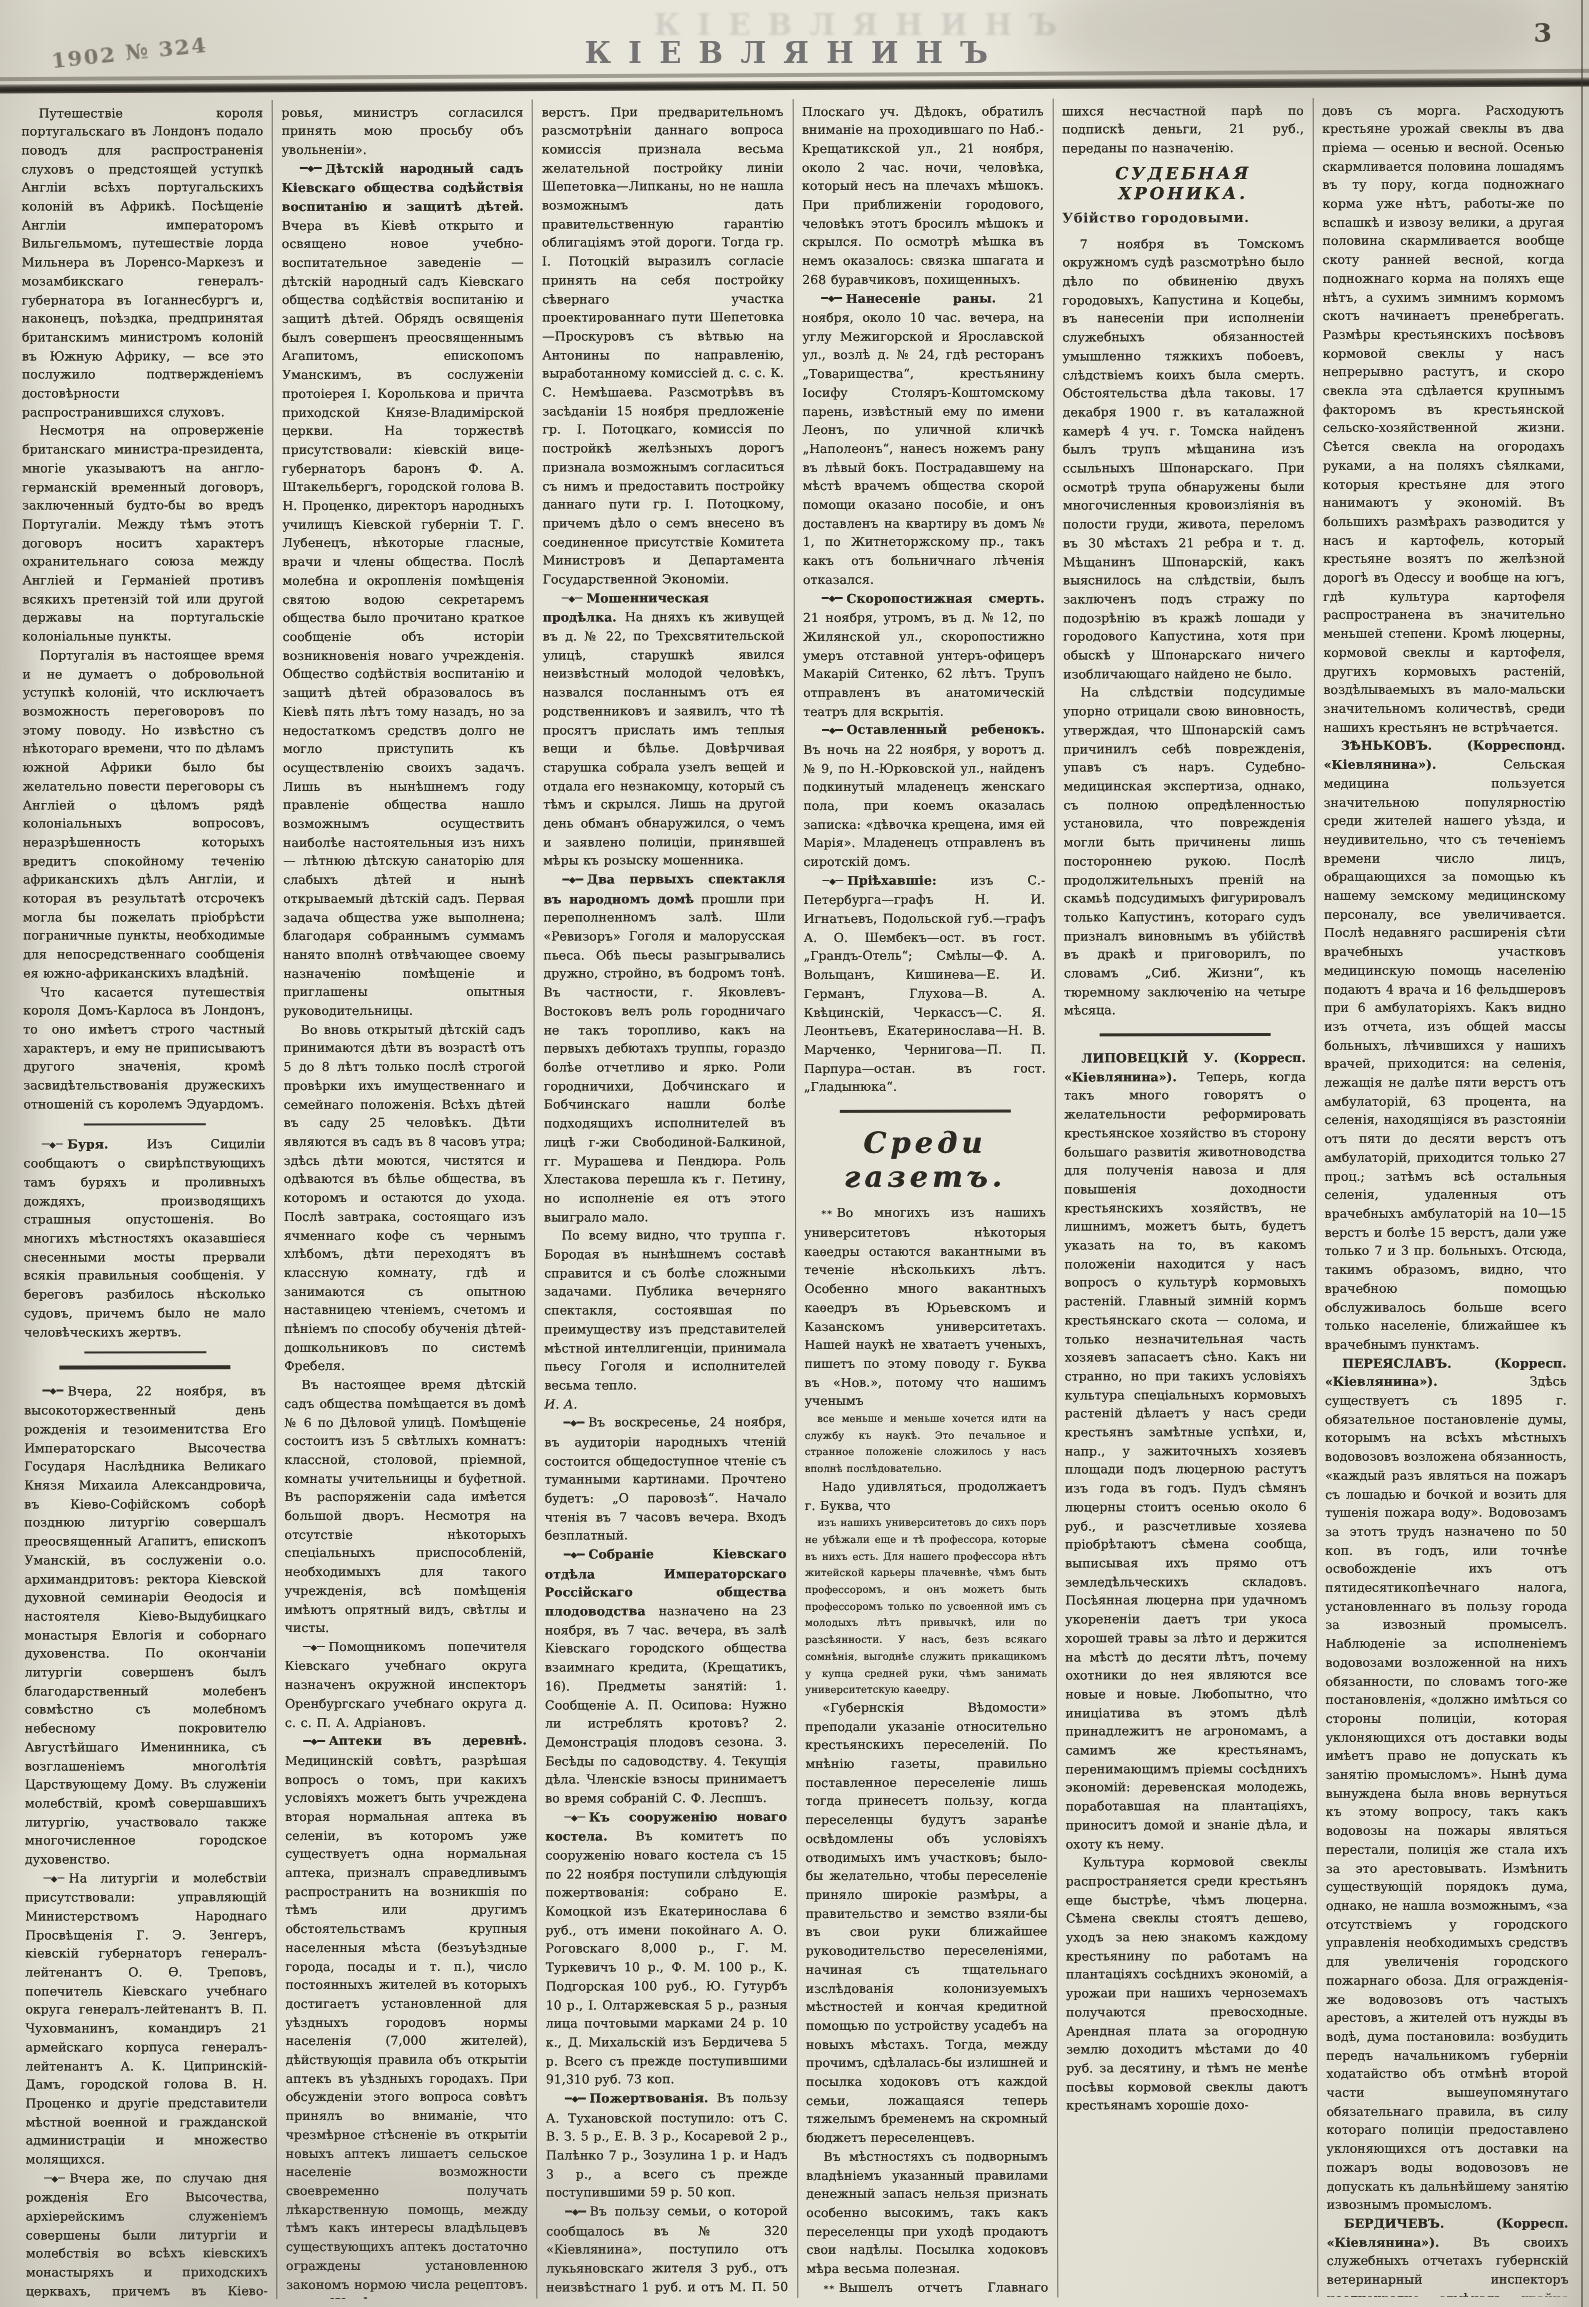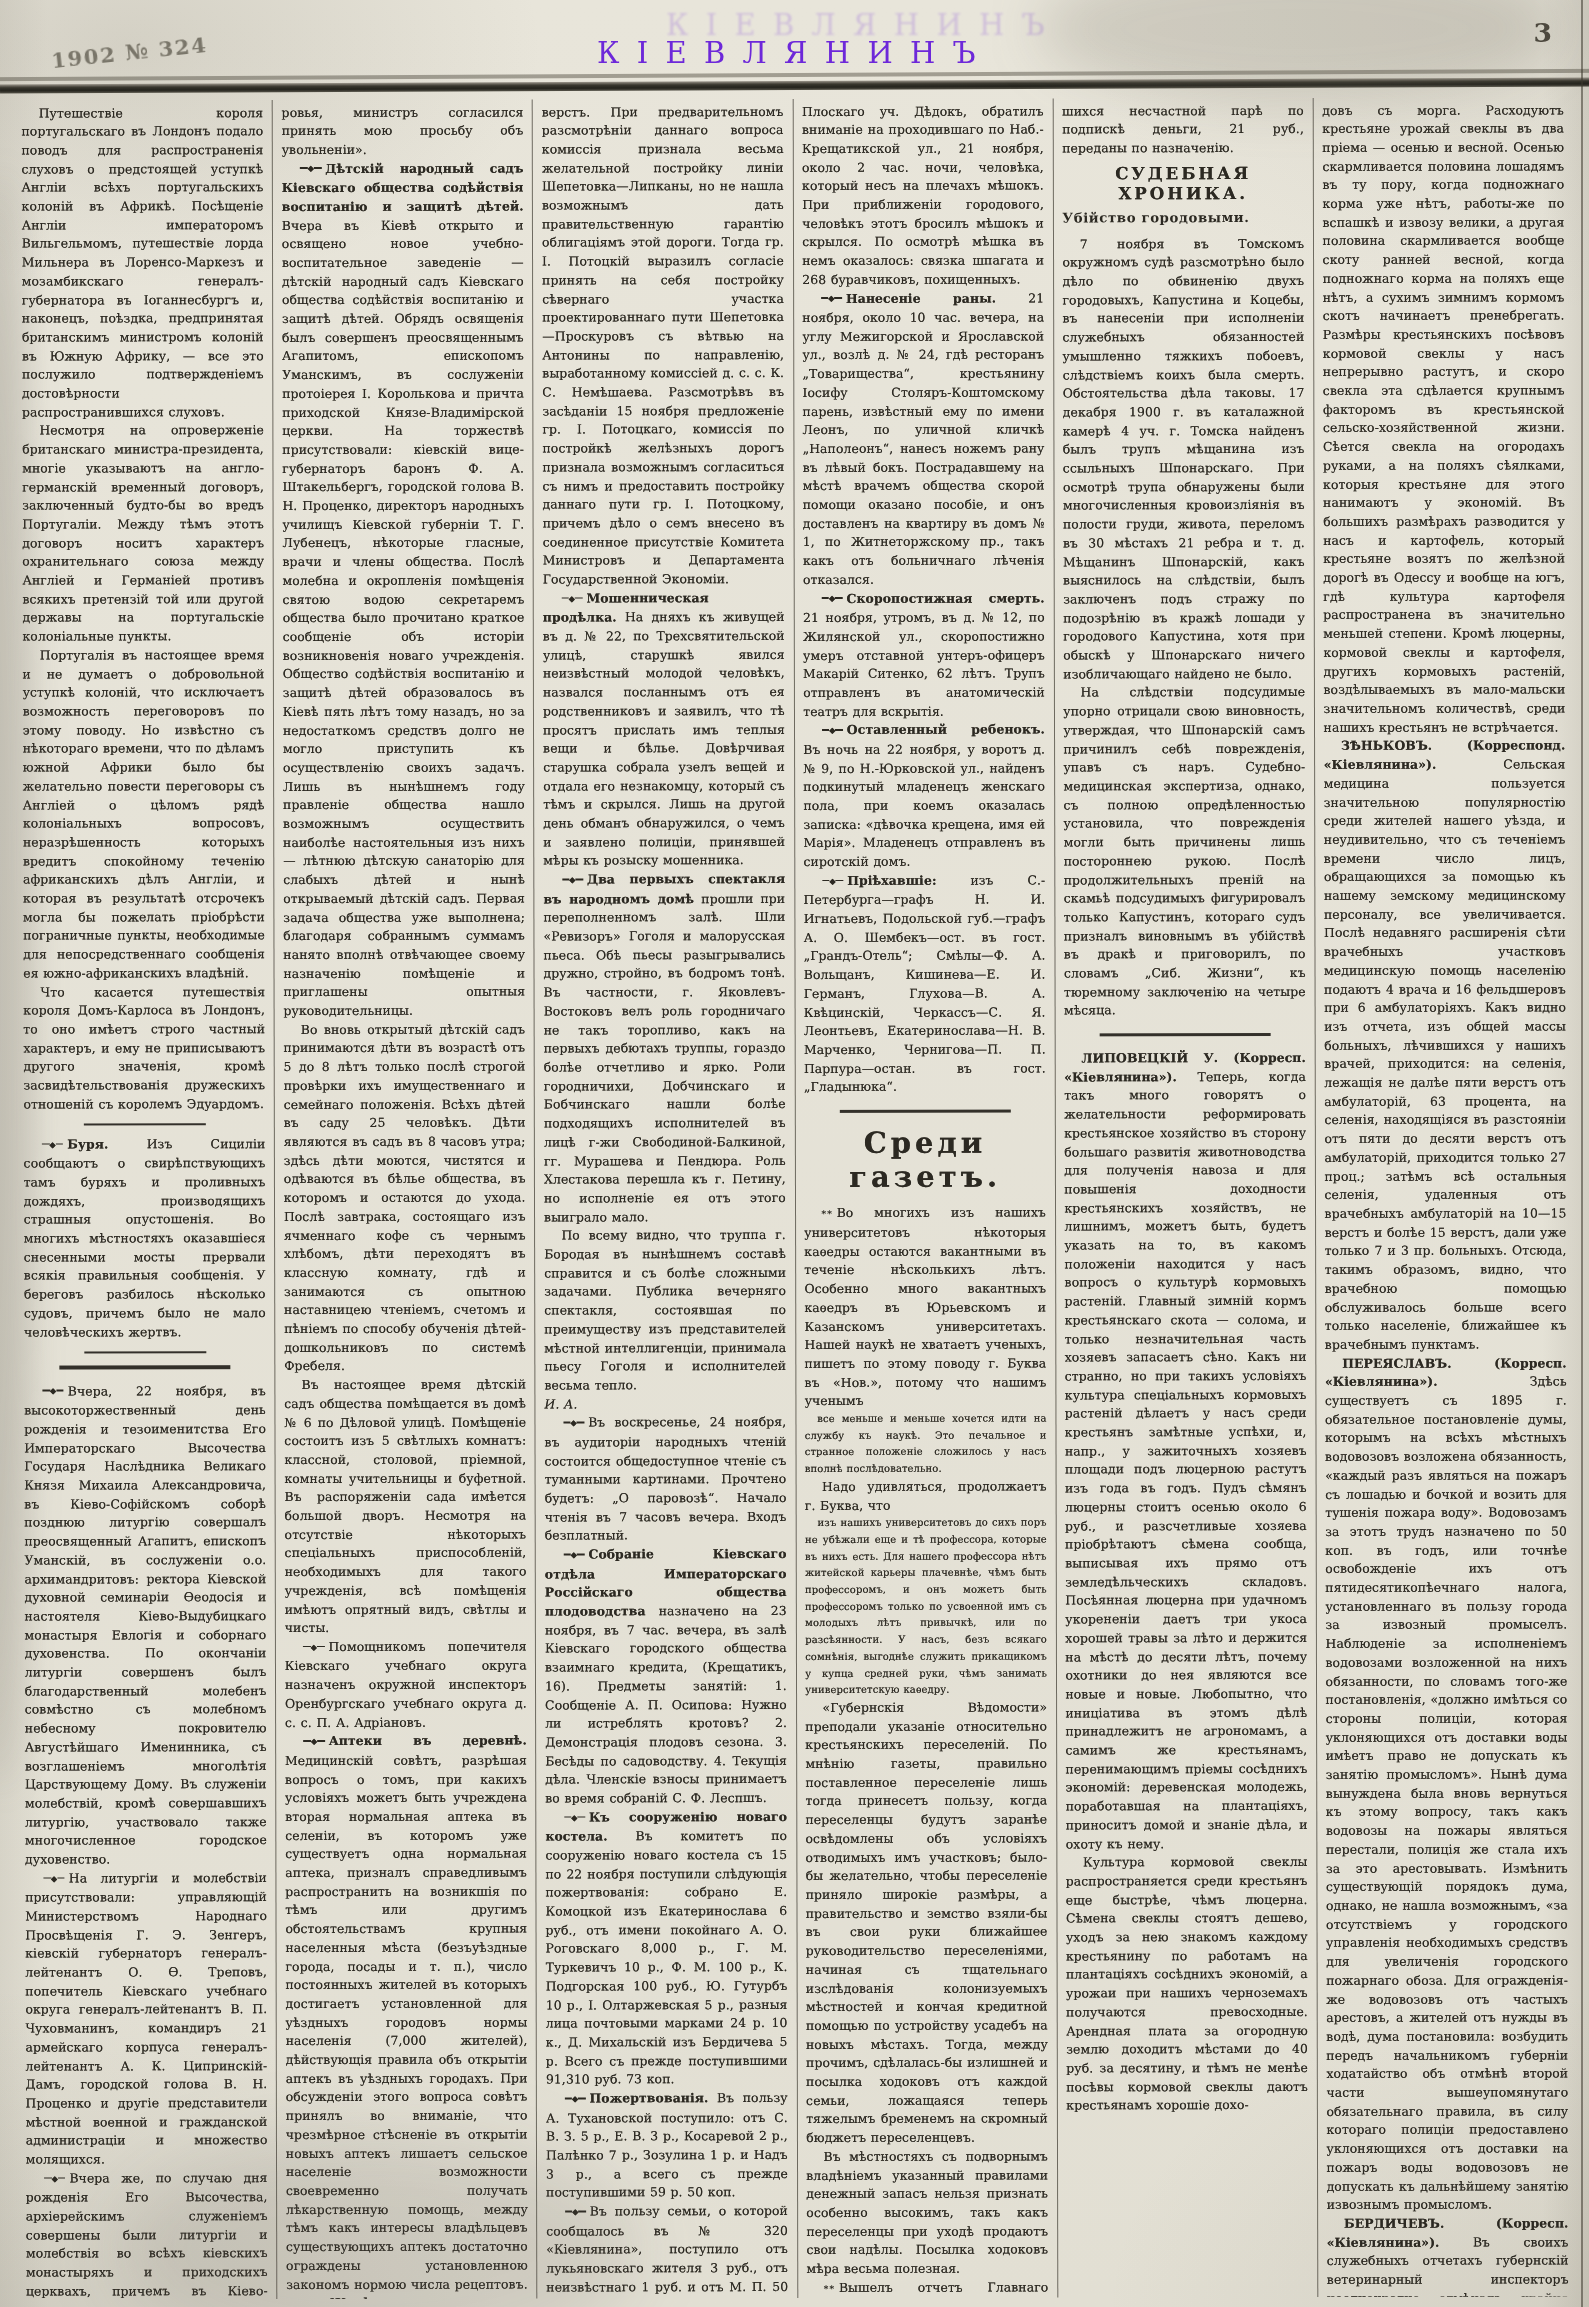--- a/index.html
+++ b/index.html
@@ -20,21 +20,21 @@
   }
   .smudge{position:absolute;border-radius:50%;pointer-events:none;}
   .edge-line{position:absolute;top:0;bottom:0;right:7px;width:1.7px;background:rgba(60,56,46,.55);filter:blur(0.6px);}
   .masthead{position:absolute;left:0;top:0;width:100%;height:97px;}
   .issue{
     position:absolute;left:51px;top:40px;font-size:21px;color:#6a665a;
     transform:rotate(-6deg);letter-spacing:1.7px;filter:blur(0.3px);font-weight:bold;opacity:.85;
   }
   .nptitle{
     position:absolute;left:50%;top:36px;transform:translateX(-50%);
-    font-size:29px;font-weight:normal;color:#6d28d9;letter-spacing:17.3px;
+    font-size:29px;font-weight:bold;color:#737373;letter-spacing:17.3px;
     filter:blur(0.2px);white-space:nowrap;
   }
   .nptitle.ghost{top:8px;margin-left:69px;opacity:.20;filter:blur(1.2px);}
   .pageno{position:absolute;right:38px;top:17.3px;font-size:26.5px;color:#4a463c;font-weight:bold;filter:blur(0.2px);}
   .head-rule{
     position:absolute;left:0;right:0;top:81px;height:9.2px;
     background:linear-gradient(180deg,#9a958a 0%, #3a382f 35%, #23221c 70%, #57544a 100%);
     transform:rotate(-.25deg);filter:blur(0.2px);
   }
   .head-rule2{
@@ -65,21 +65,21 @@
   }
   .diamond::before,.diamond::after{
     content:"";display:inline-block;width:7.5px;height:1.7px;background:#2c2922;vertical-align:2.3px;
   }
   .star-mark{display:inline-block;font-size:9.2px;letter-spacing:1.2px;margin-right:3.5px;text-indent:0;}
   .sig{display:block;text-indent:0;padding-right:25px;font-style:italic;}
   .rule{width:122px;height:1.7px;background:#33302a;margin:9.8px auto;filter:blur(0.2px);}
   .rule.thick{width:171px;height:3.5px;margin:12.7px auto;}
   .sechead{
     margin:5.8px 0 7px;text-align:center;font-size:16.7px;font-weight:bold;
-    letter-spacing:2.9px;color:#2c2922;text-shadow:0 0 0.5px rgba(44,41,34,.8);
+    letter-spacing:2.9px;color:#2c2922;text-shadow:0 0 0.5px rgba(44,41,34,.8);font-style:italic;
   }
   .sechead.big{font-size:29px;letter-spacing:4px;margin:9.2px 0 10.4px;}
   .subhead{margin:0 0 9.2px;text-align:left;font-size:13.3px;font-weight:bold;letter-spacing:0.6px;color:#2c2922;}
   .grime{position:absolute;pointer-events:none;}
 </style>
 </head>
 <body>
 
 <div class="paper"></div>
 

